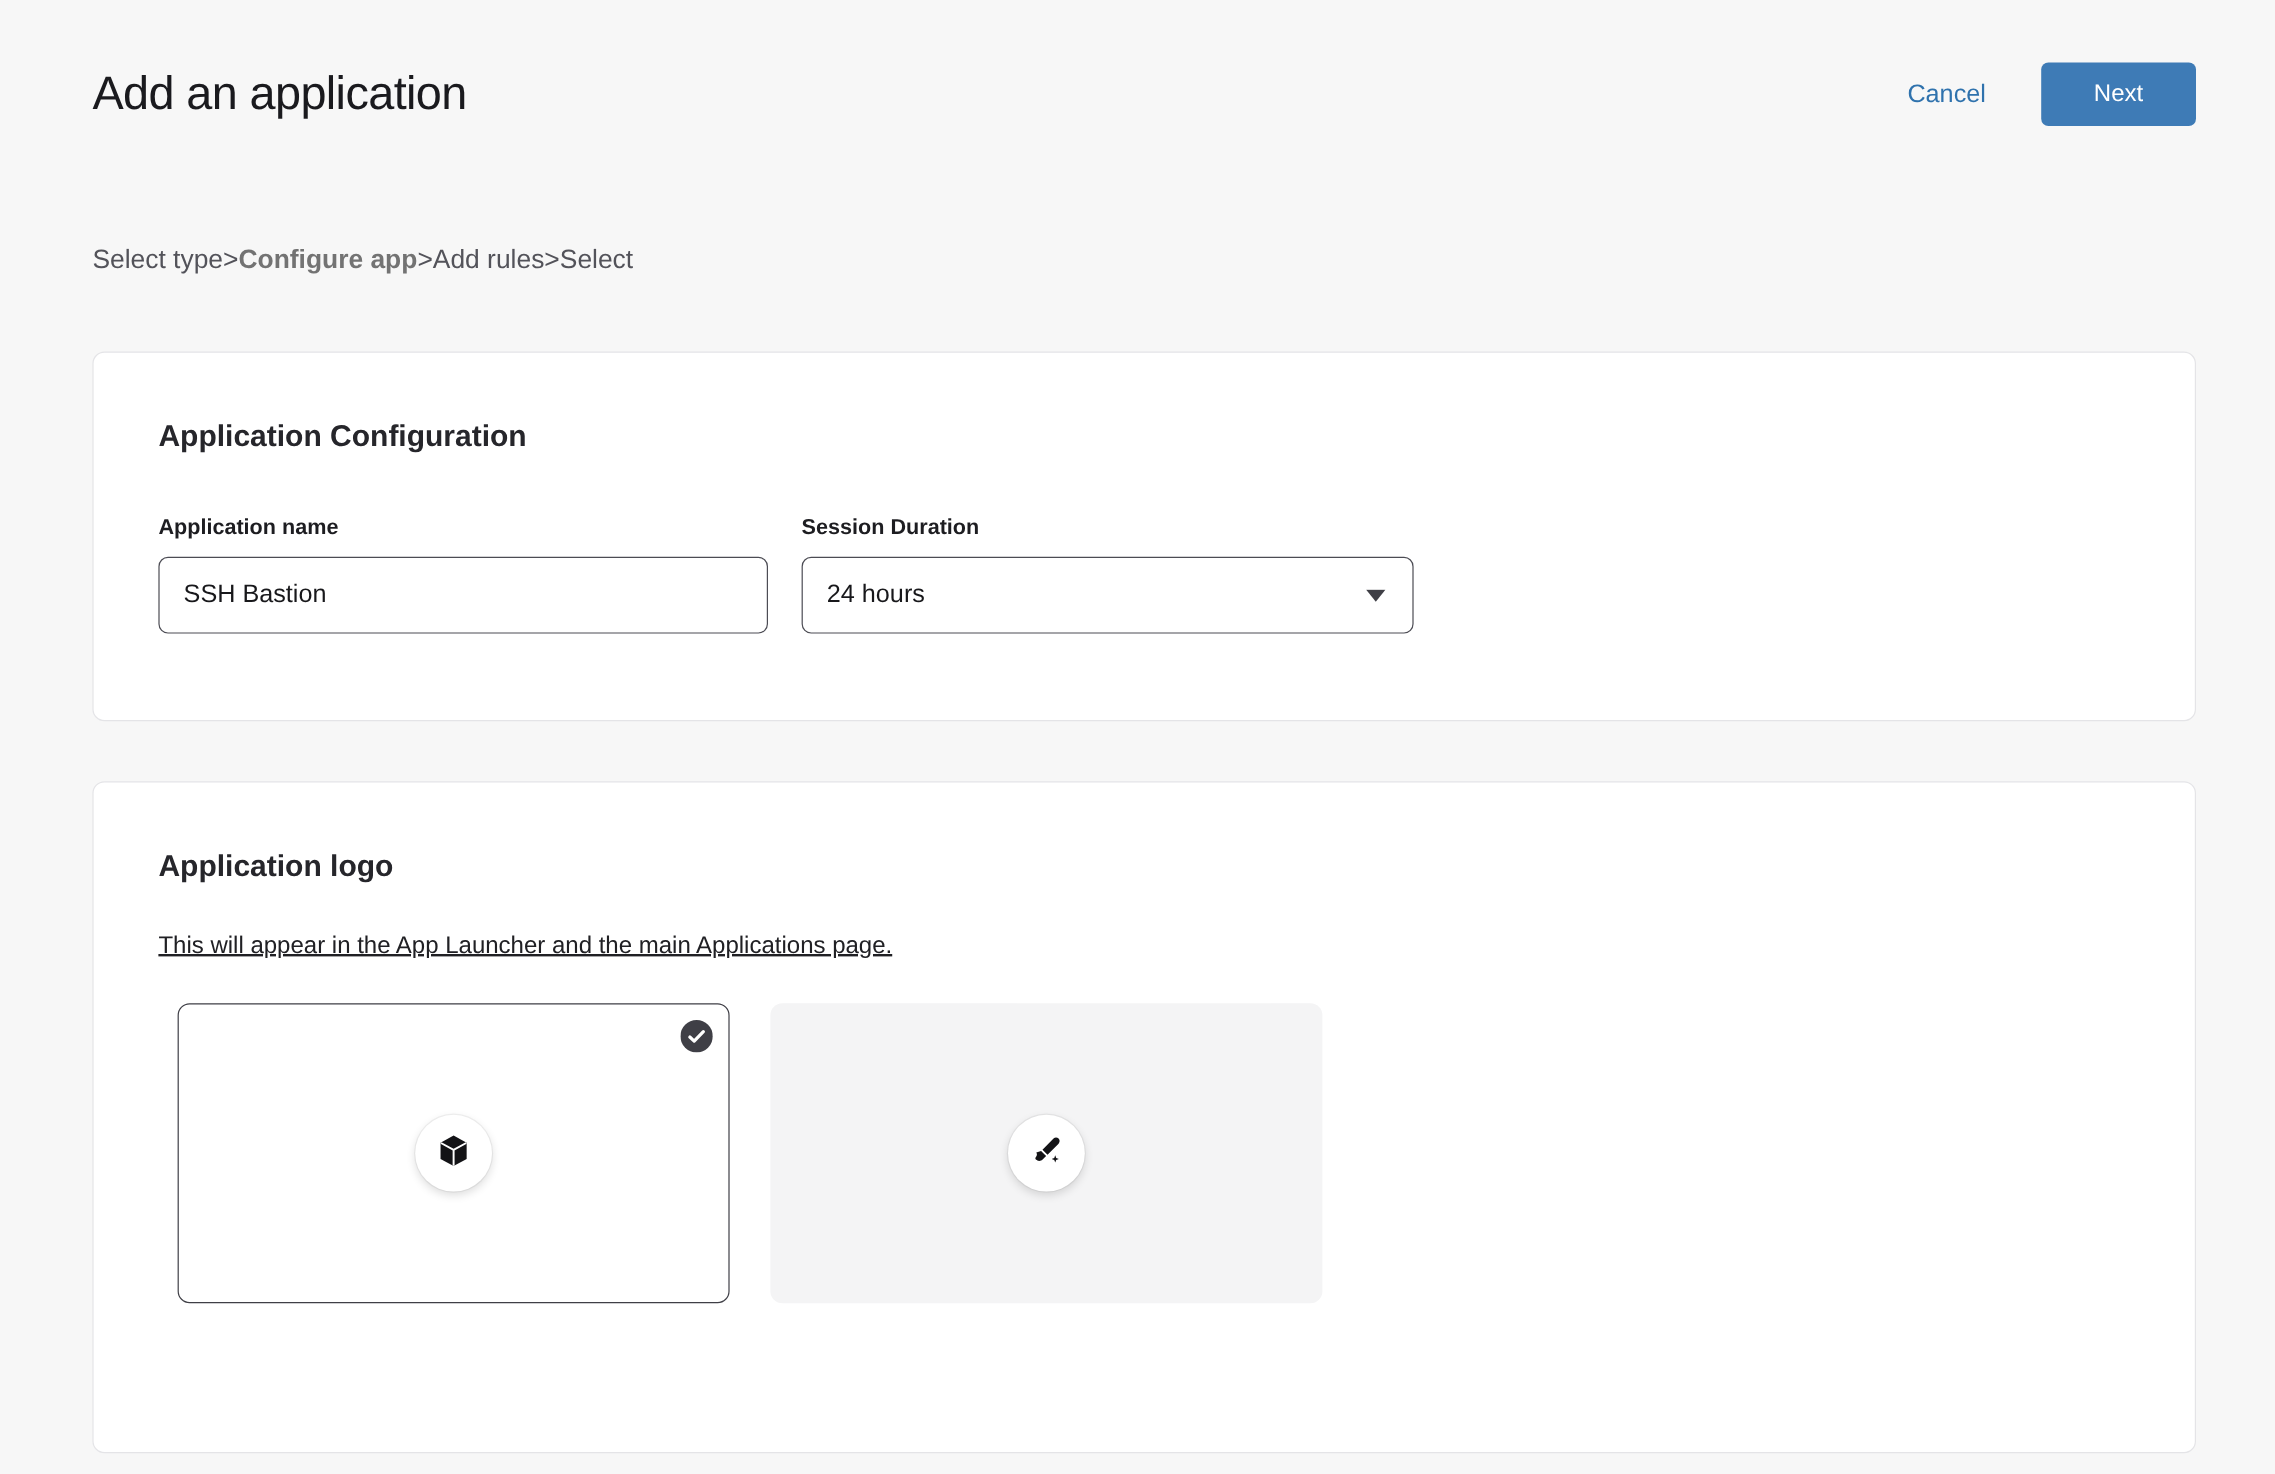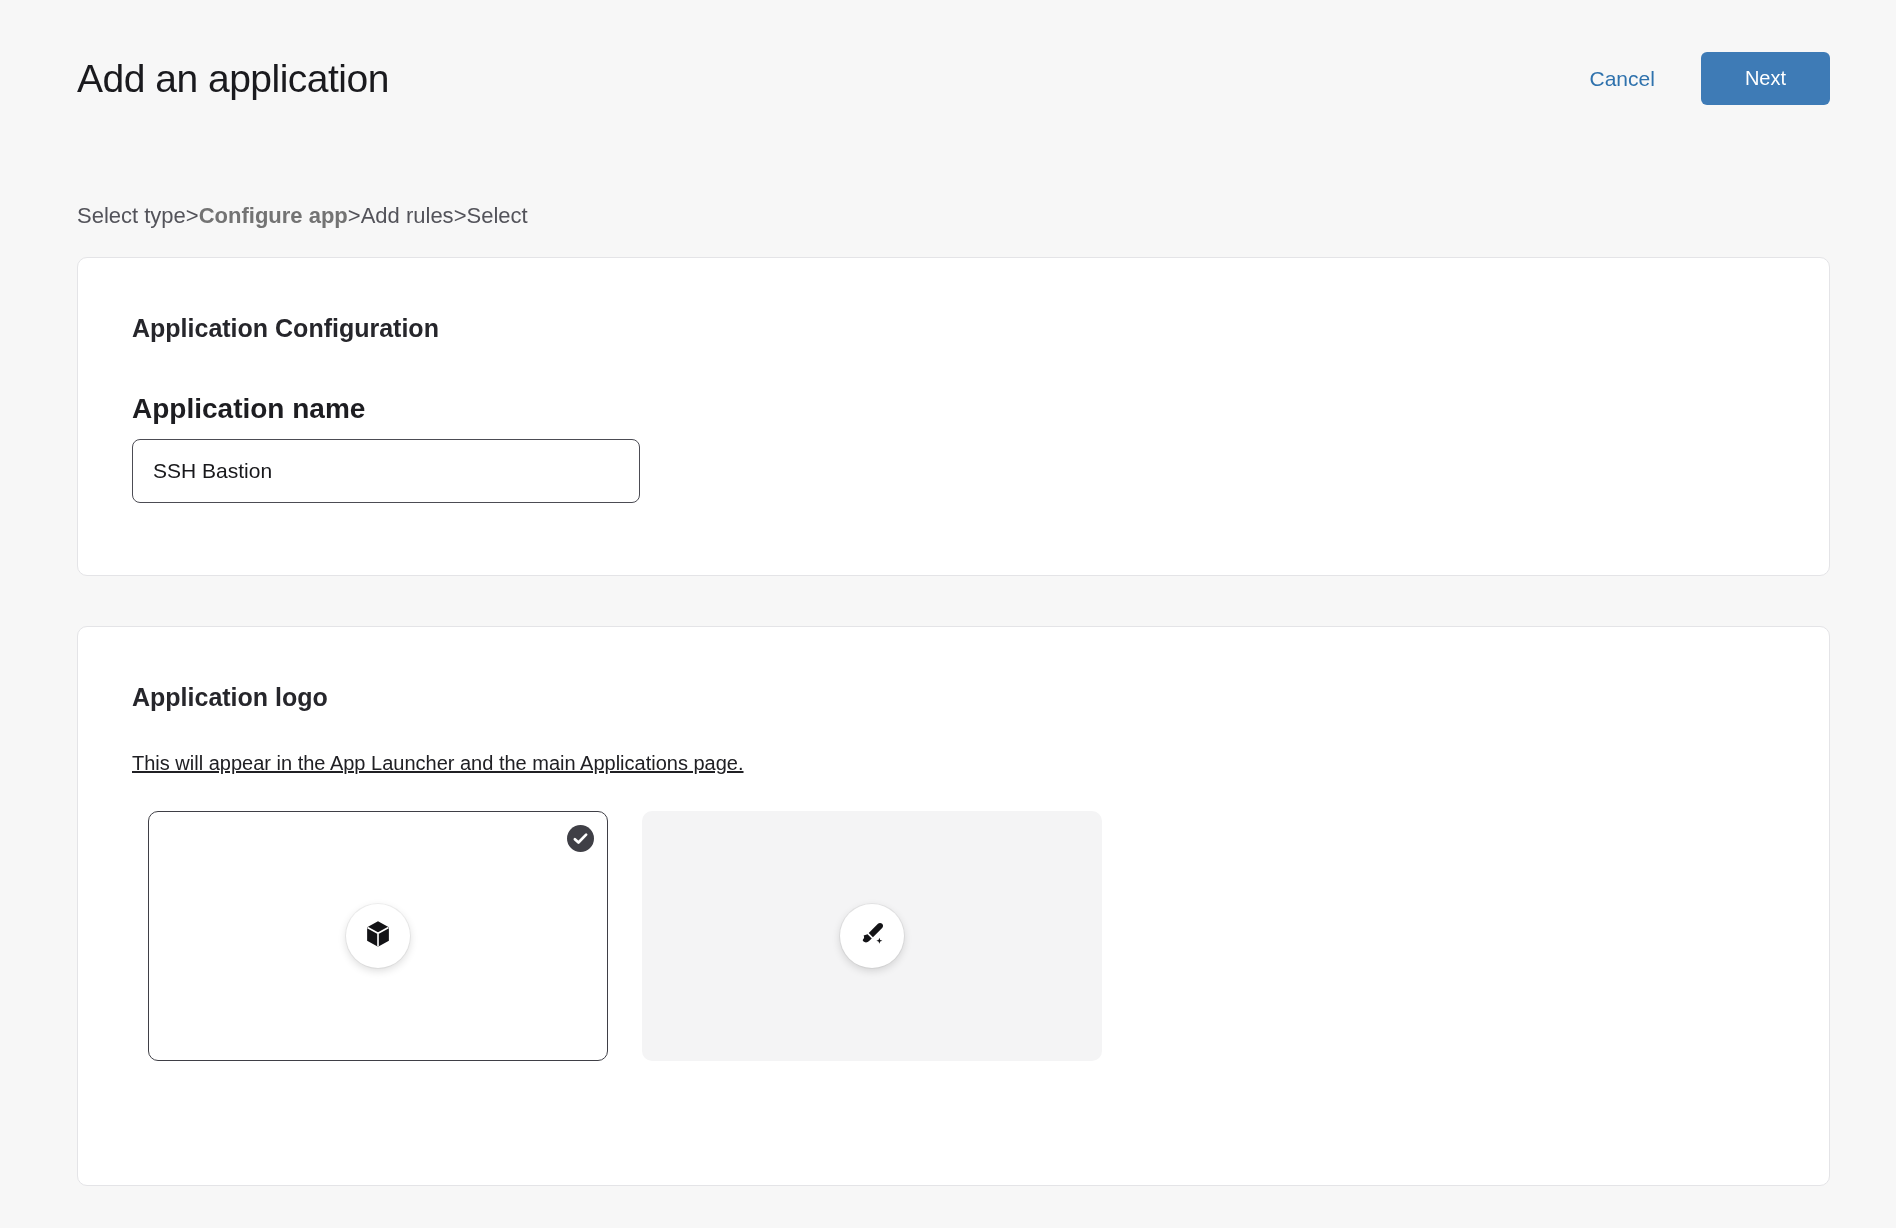--- a/index.html
+++ b/index.html
@@ -52,41 +52,41 @@
     align-items: center;
     font-size: 22px;
     color: #53535a;
   }
   .step { color: #53535a; }
   .step.active { color: #737373; font-weight: 700; }
   .step-sep { color: #53535a; }
 
   
   .card {
-    margin-top: 28px;
+    margin-top: 64px;
     background: #ffffff;
     border: 1px solid #e4e4e7;
     border-radius: 10px;
     padding: 56px 54px 72px 54px;
   }
   .card-title {
     font-size: 25px;
     font-weight: 700;
     color: #26262b;
   }
 
   
   .fields-row {
     display: flex;
     gap: 28px;
     margin-top: 50px;
   }
   .field { display: flex; flex-direction: column; }
   .field-label {
-    font-size: 28px;
+    font-size: 18px;
     font-weight: 700;
     color: #1d1d21;
     margin-bottom: 14px;
   }
   .text-input {
     width: 508px;
     height: 64px;
     border: 1px solid #4c4c54;
     border-radius: 8px;
     font-size: 21px;
@@ -205,20 +205,31 @@
     <span class="step">Select</span>
   </div>
 
   <div class="card">
     <h2 class="card-title">Application Configuration</h2>
 
     <div class="fields-row">
       <div class="field">
         <label class="field-label">Application name</label>
         <input class="text-input" type="text" value="SSH Bastion" style="">
+      </div>
+      <div class="field">
+        <label class="field-label">Session Duration</label>
+        <div class="select-box">
+          <span>24 hours</span>
+          <span class="chevron">
+            <svg width="17" height="11" viewBox="0 0 17 11">
+                <path d="M0.5 0.5h16l-8 10z" fill="#3f3f46"></path>
+              </svg>
+          </span>
+        </div>
       </div>
     </div>
 
   </div>
 
   <div class="card logo-card">
     <h2 class="card-title">Application logo</h2>
     <p class="logo-desc">This will appear in the App Launcher and the main Applications page.</p>
 
     <div class="tiles-row">

